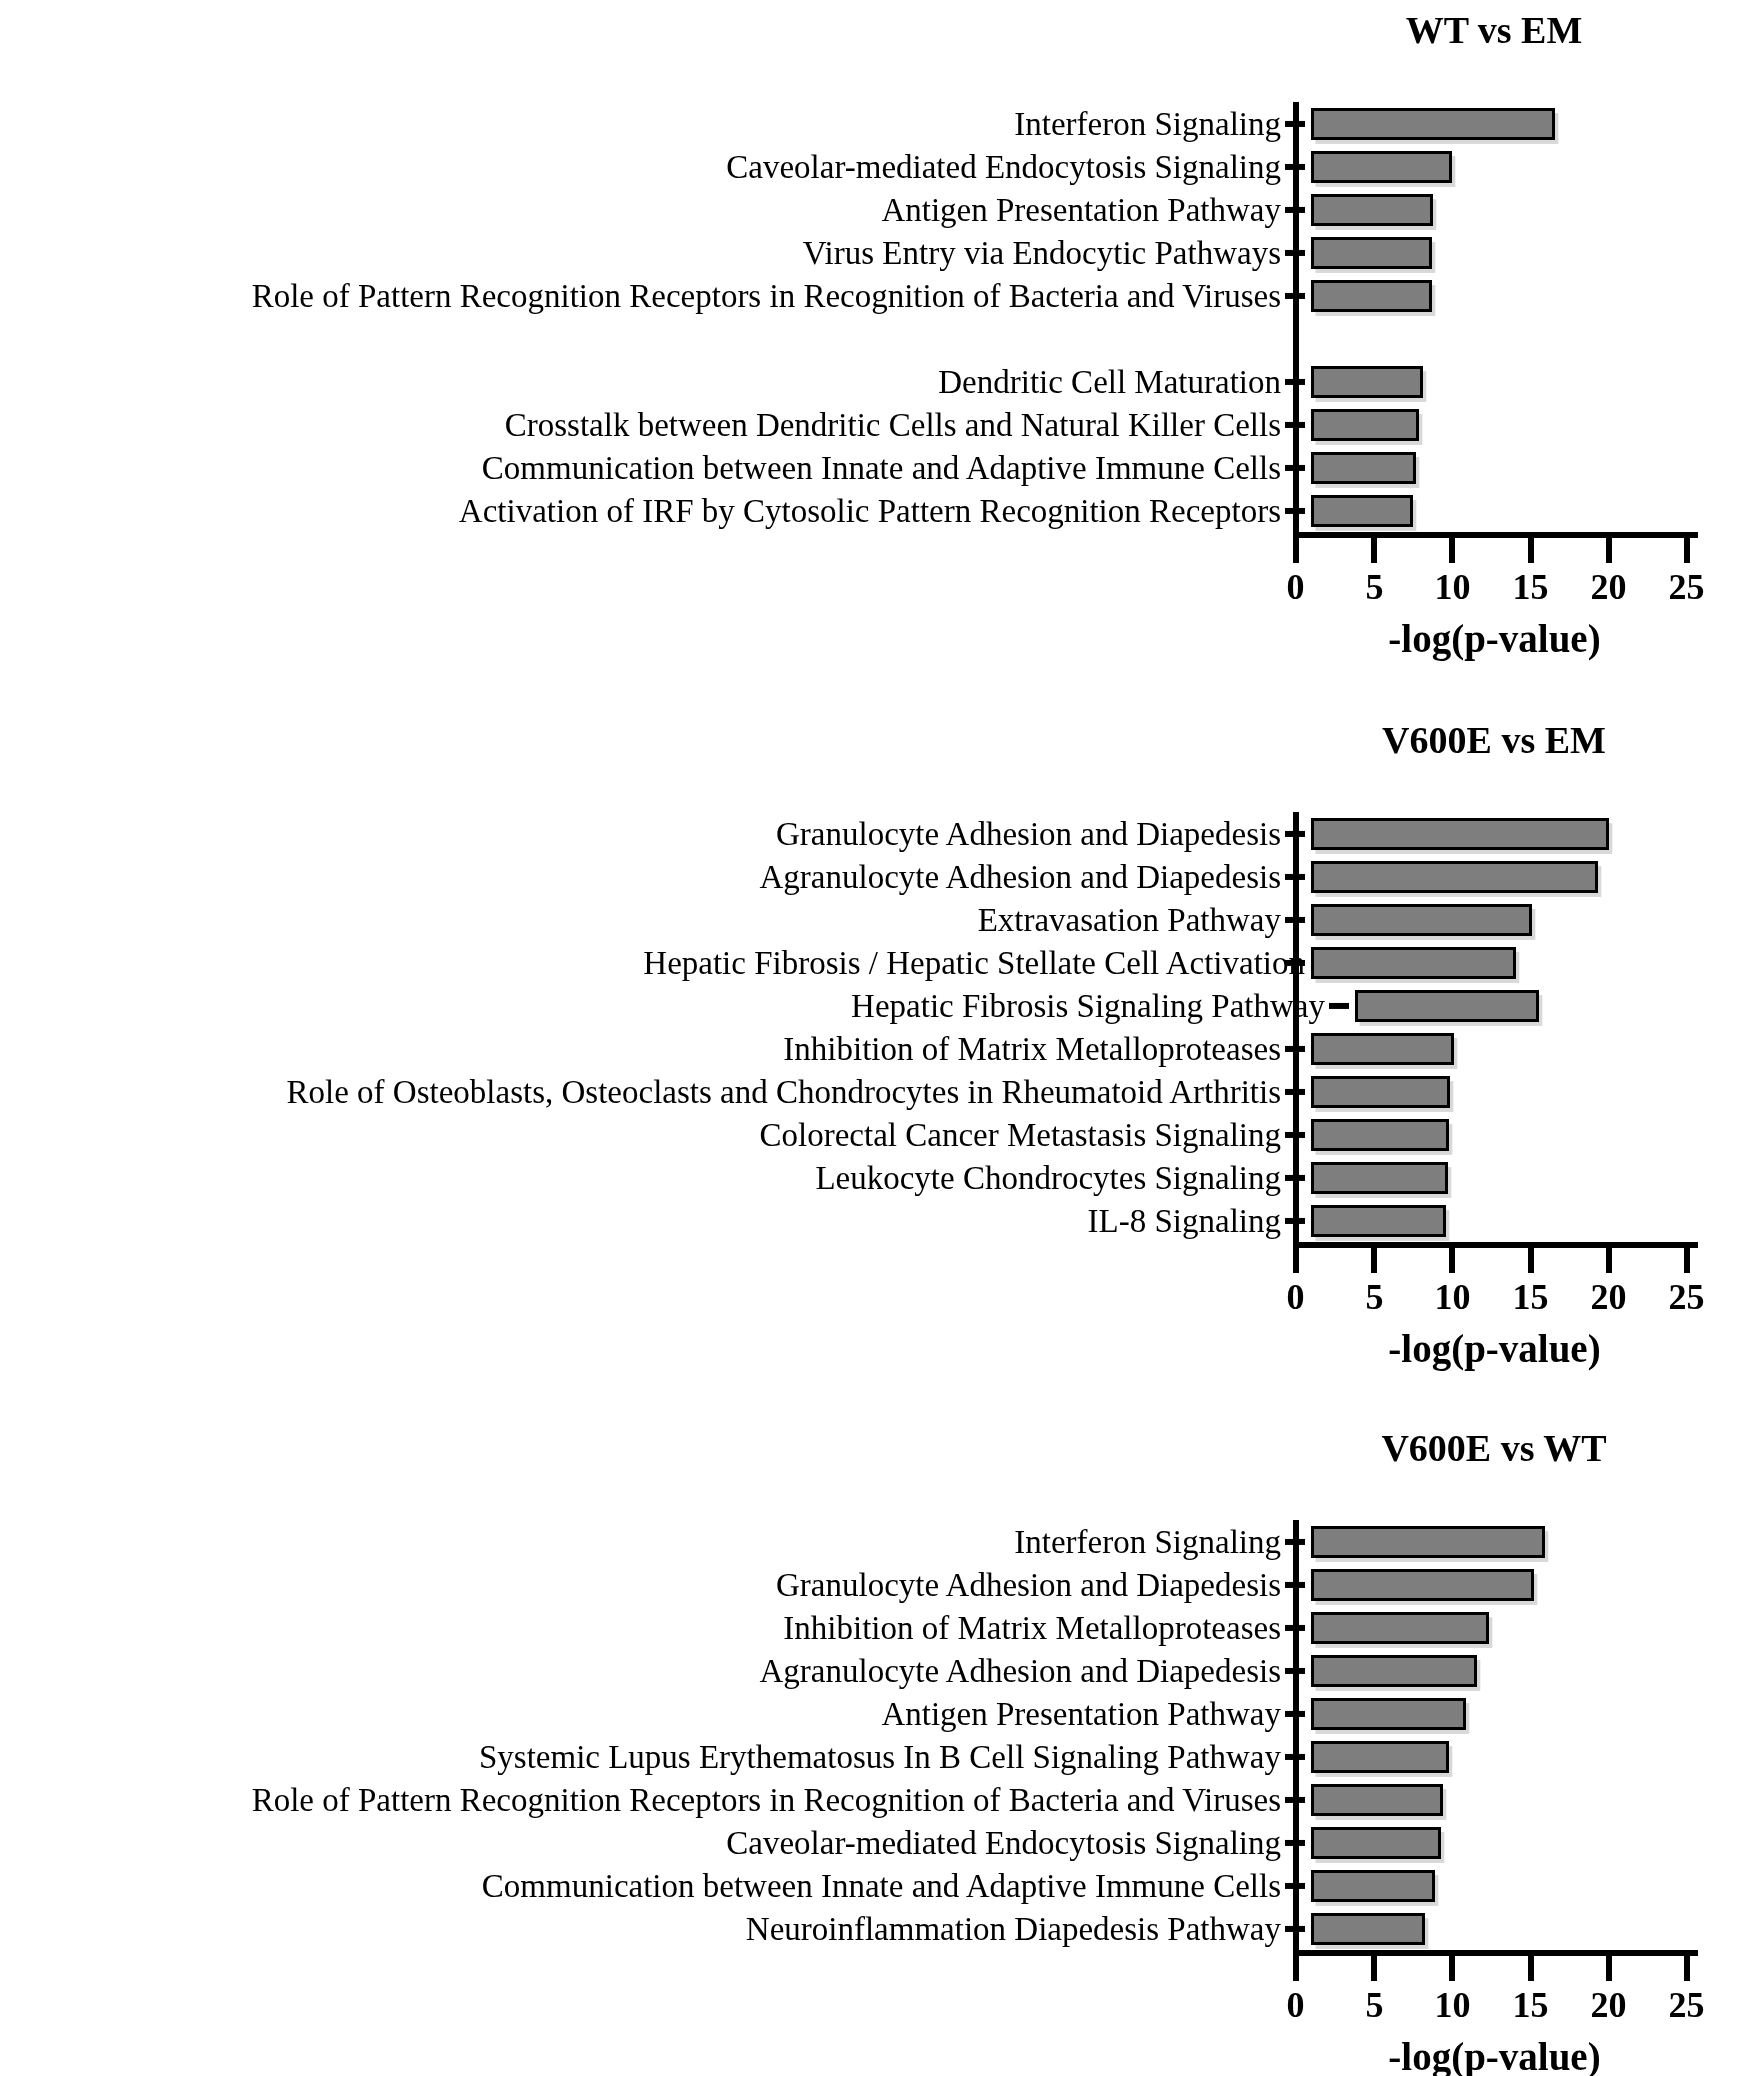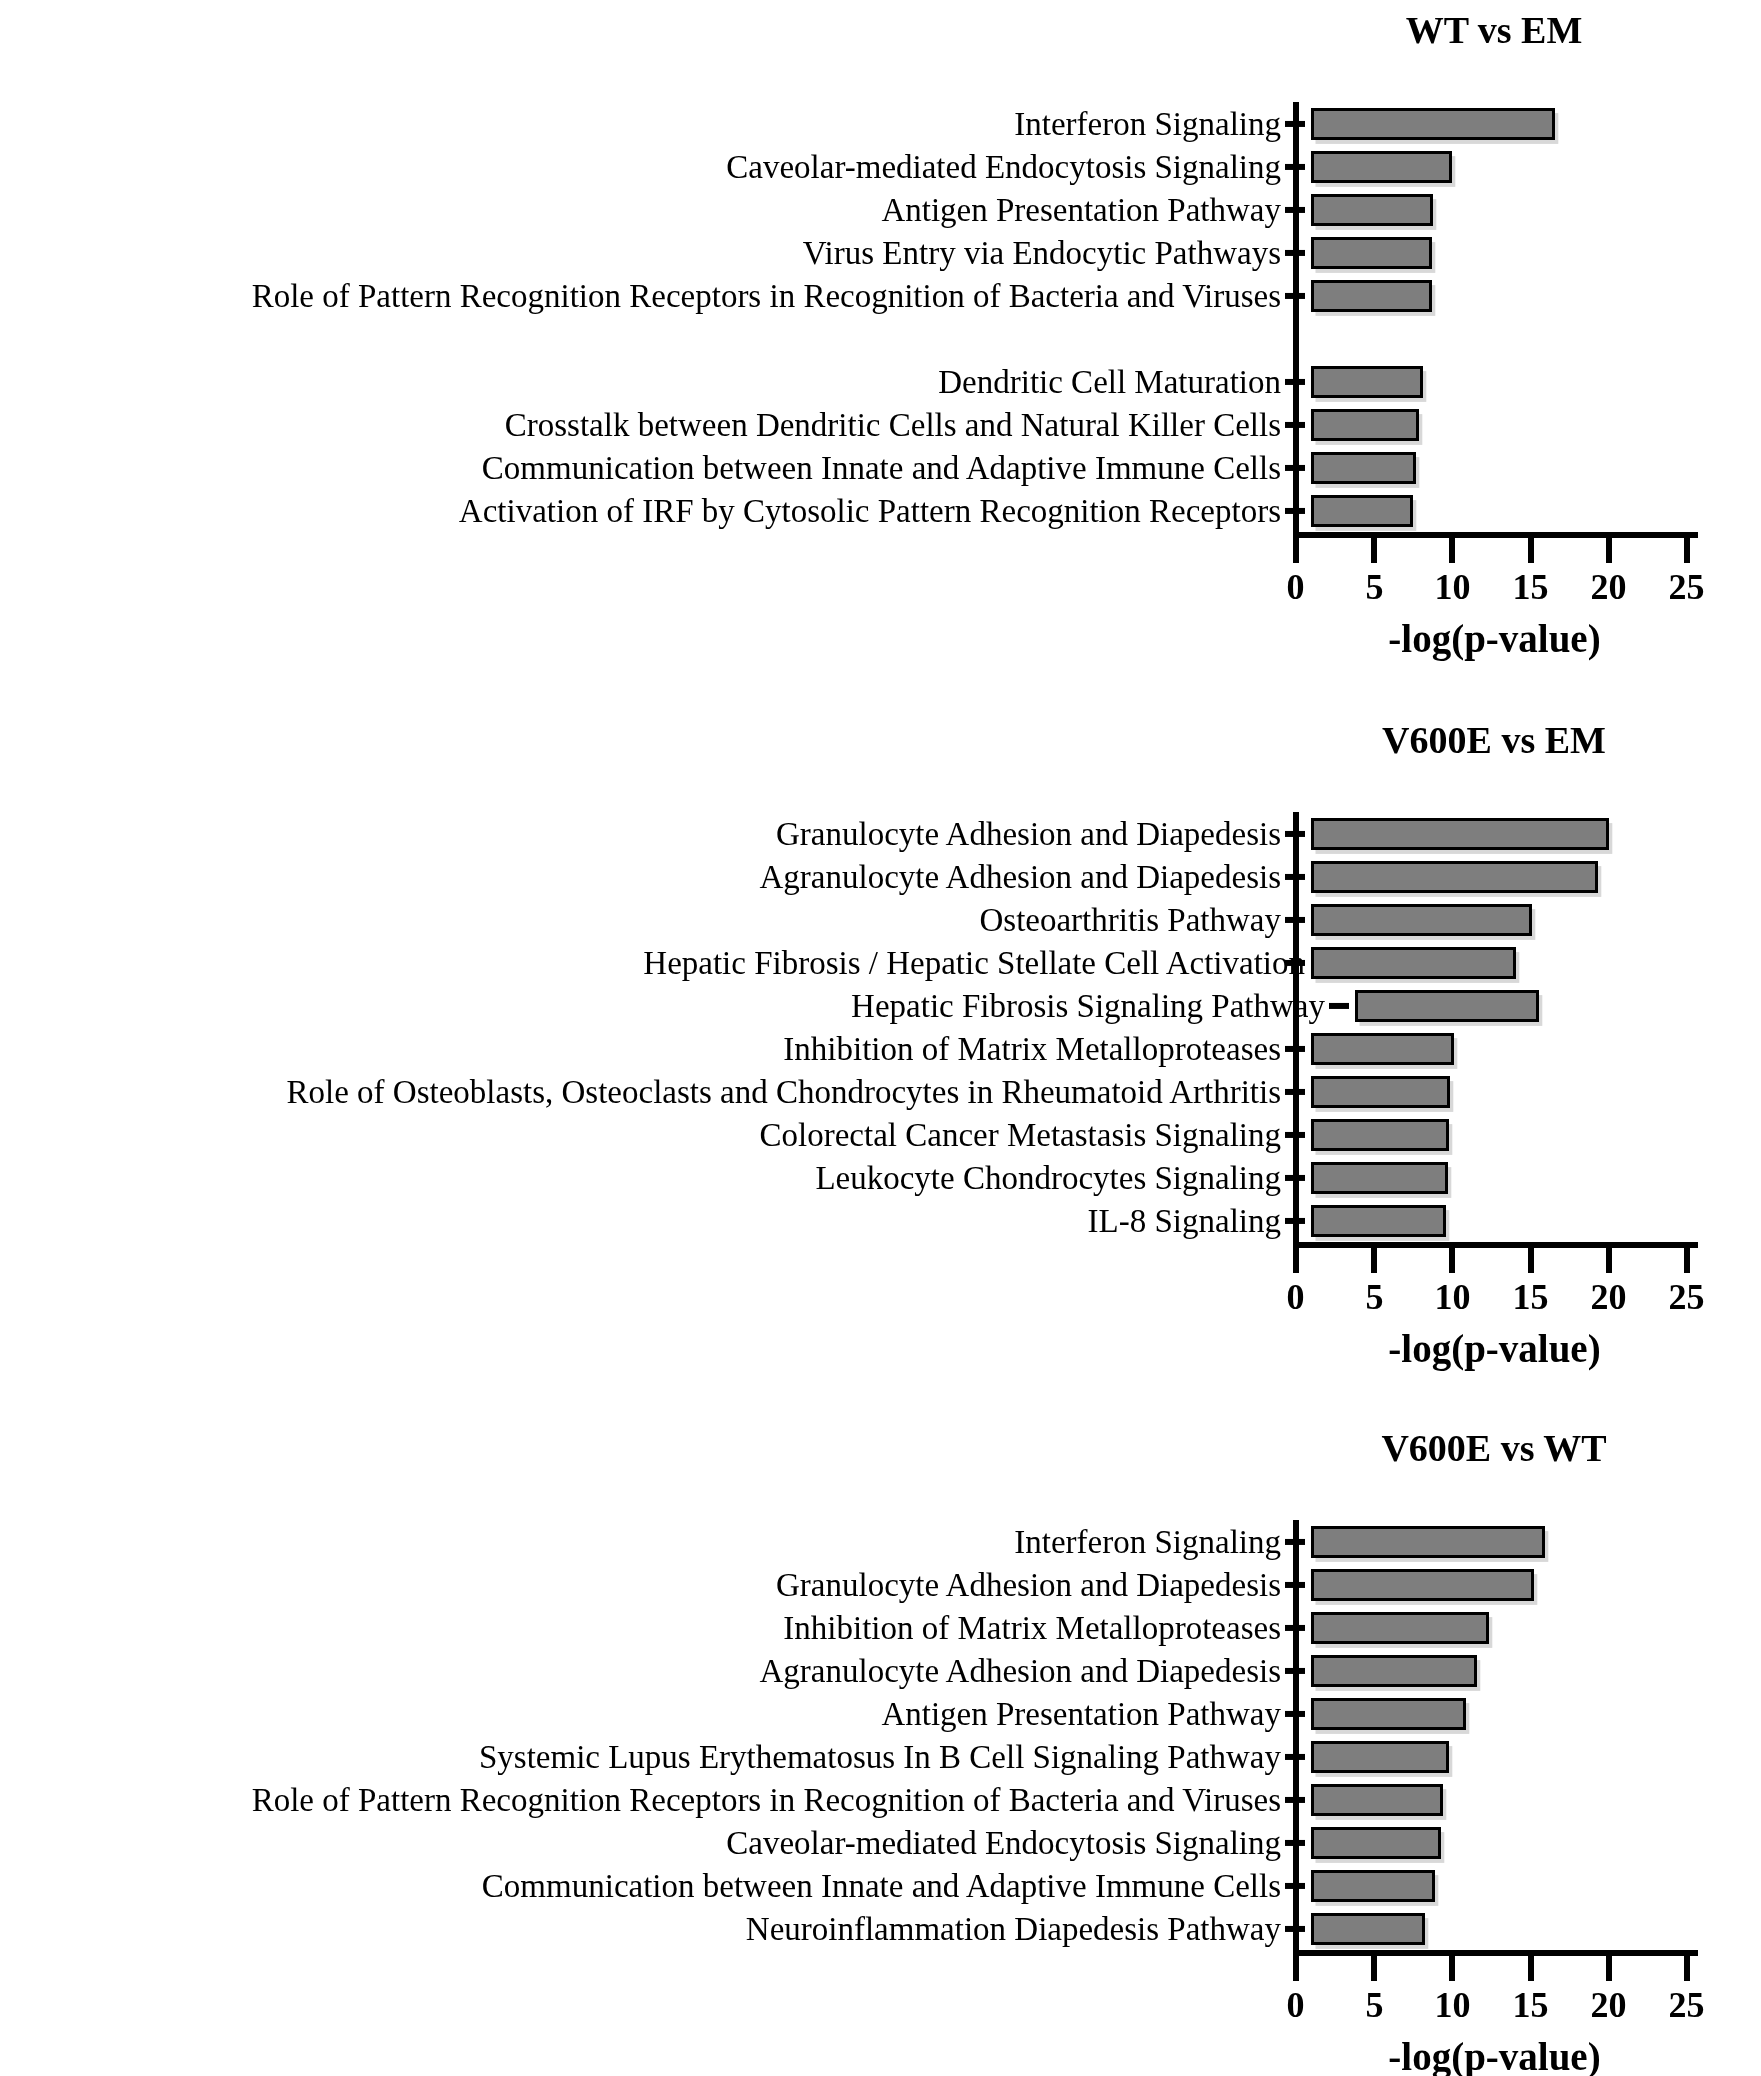--- a/index.html
+++ b/index.html
@@ -129,21 +129,21 @@
           <div class="row-label">Granulocyte Adhesion and Diapedesis</div>
           <div class="y-tick"></div>
           <div class="bar" title="Granulocyte Adhesion and Diapedesis: 19.2" style="width: 298px;"></div>
         </div>
         <div class="row" style="top: 43px;">
           <div class="row-label">Agranulocyte Adhesion and Diapedesis</div>
           <div class="y-tick"></div>
           <div class="bar" title="Agranulocyte Adhesion and Diapedesis: 18.5" style="width: 287px;"></div>
         </div>
         <div class="row" style="top: 86px;">
-          <div class="row-label">Osteoarthritis Pathway</div>
+          <div class="row-label">Extravasation Pathway</div>
           <div class="y-tick"></div>
           <div class="bar" title="Osteoarthritis Pathway: 14.3" style="width: 221px;"></div>
         </div>
         <div class="row" style="top: 129px; padding-left: 24px;">
           <div class="row-label">Hepatic Fibrosis / Hepatic Stellate Cell Activation</div>
           <div class="y-tick"></div>
           <div class="bar" title="Hepatic Fibrosis / Hepatic Stellate Cell Activation: 13.3" style="width: 205px;"></div>
         </div>
         <div class="row" style="top: 172px; margin-left: 44px;">
           <div class="row-label">Hepatic Fibrosis Signaling Pathway</div>

